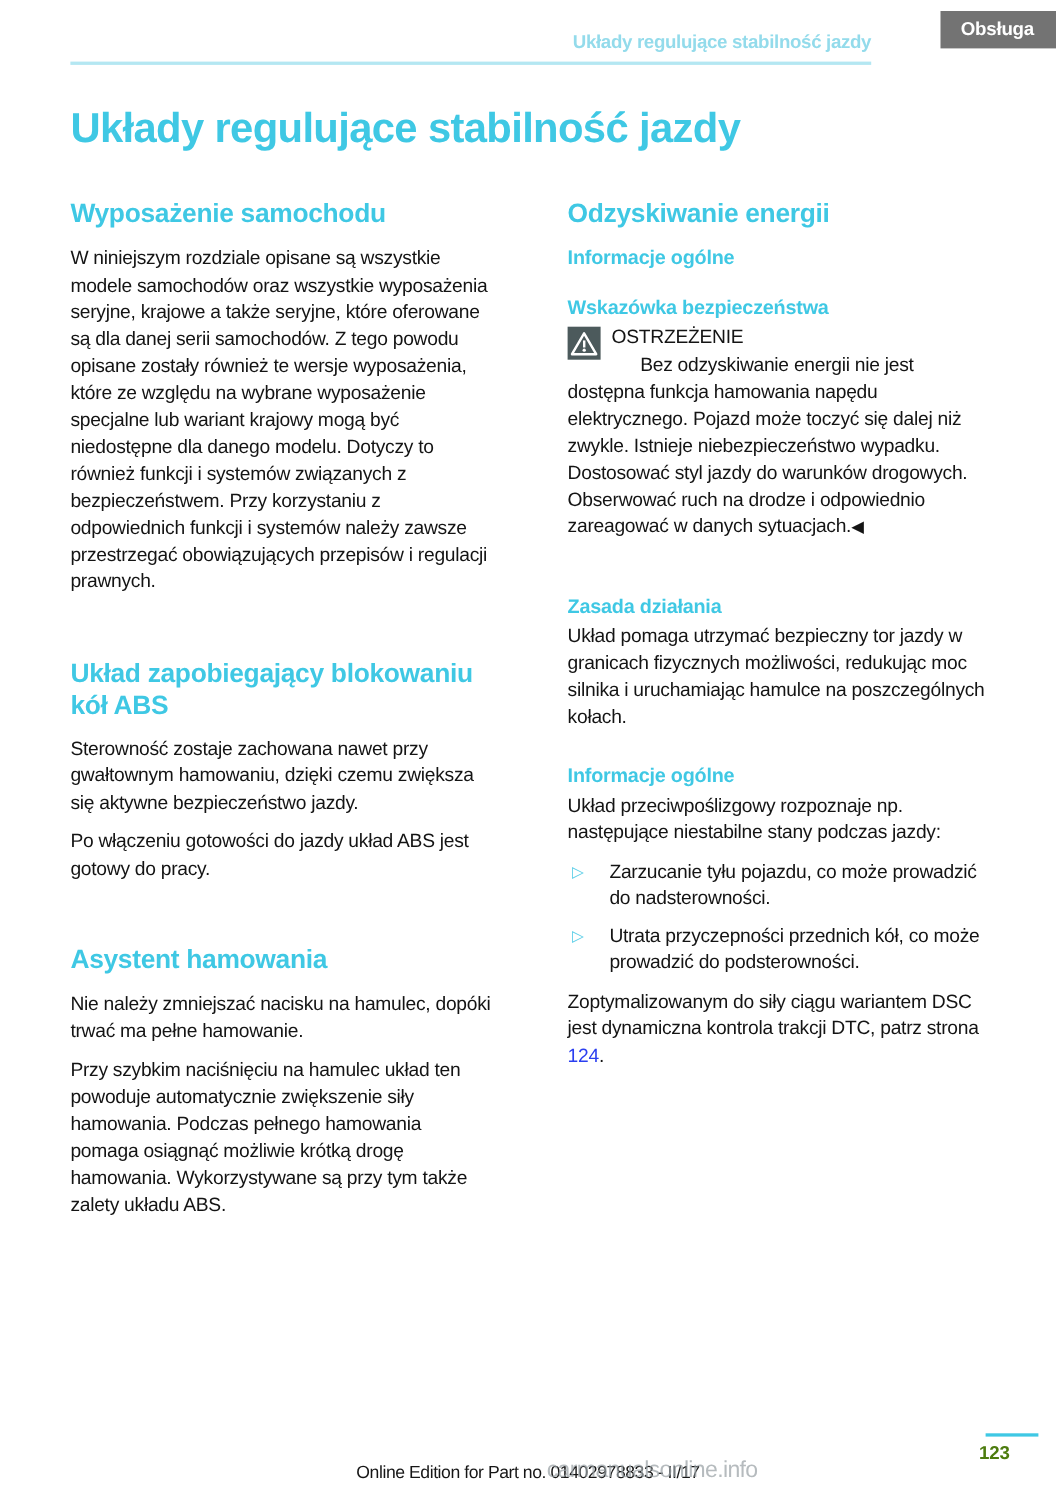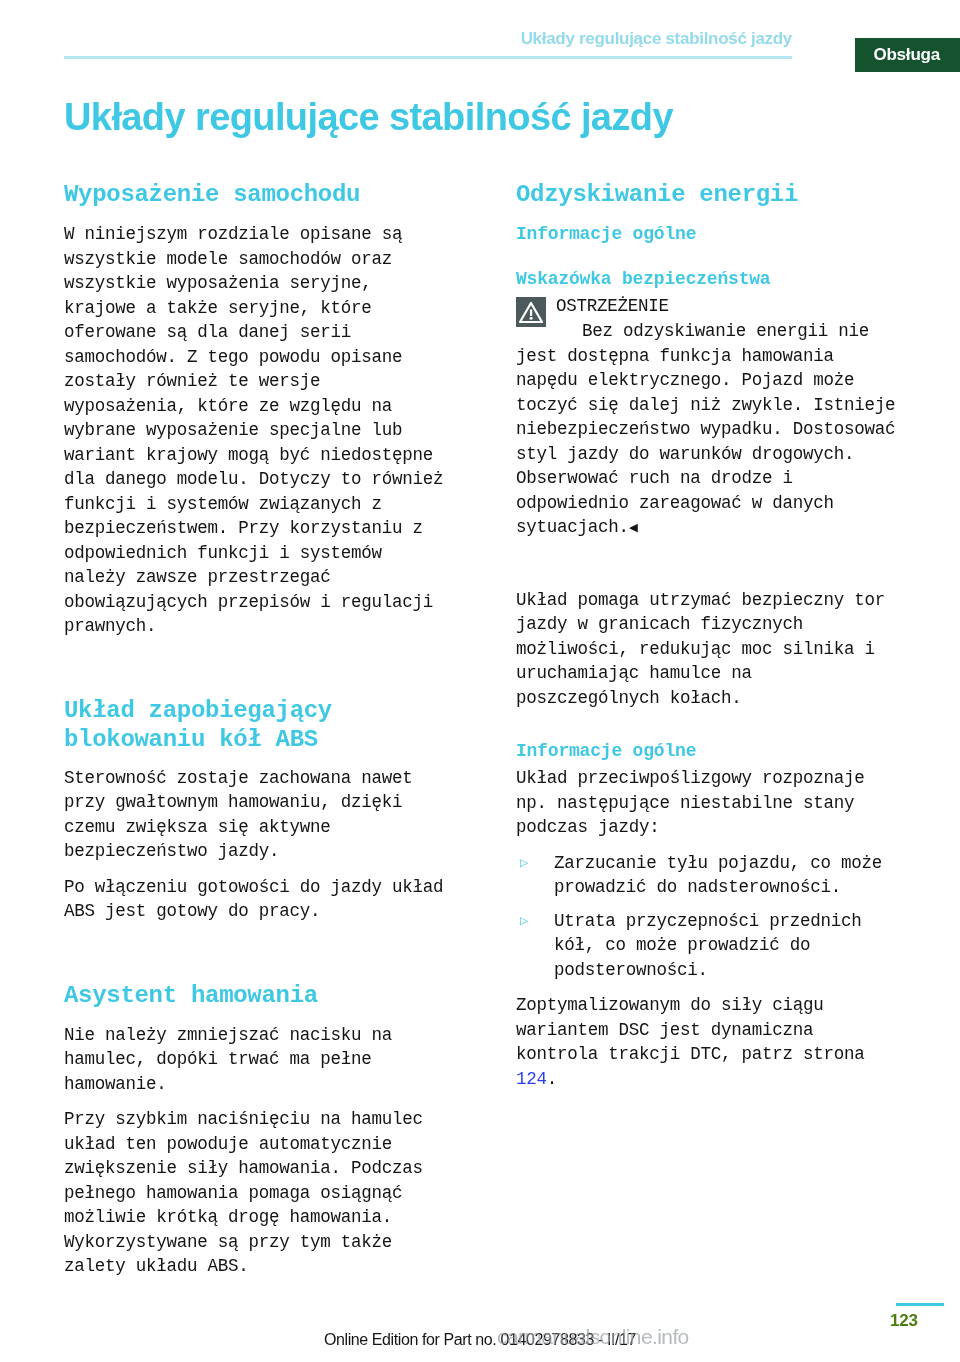--- a/index.html
+++ b/index.html
@@ -19,24 +19,24 @@
   
   .header {
     position: absolute;
     top: 0;
     left: 0;
     width: 960px;
     height: 62px;
   }
   .header-tab {
     position: absolute;
-    top: 38px;
+    top: 10px;
     right: 0;
     height: 34px;
-    background: #14532d;
+    background: #737373;
     display: flex;
     align-items: center;
     padding: 0 20px 0 18px;
     box-sizing: border-box;
   }
   .header-tab-label {
     color: #ffffff;
     font-size: 17px;
     font-weight: bold;
     letter-spacing: -0.2px;
@@ -78,21 +78,20 @@
   }
 
   
   .columns {
     position: absolute;
     left: 64px;
     top: 180px;
     width: 836px;
     display: flex;
     gap: 68px;
-    font-family: Liberation Mono, monospace;
   }
   .col {
     width: 384px;
   }
 
   h2.sec-title {
     margin: 0 0 12px 0;
     font-size: 24px;
     font-weight: bold;
     color: #3fc8e4;
@@ -271,20 +270,21 @@
           <rect x="14" y="12.5" width="2.2" height="6.4" fill="#ffffff"></rect>
           <circle cx="15.1" cy="21.3" r="1.5" fill="#ffffff"></circle>
         </svg>
       </div>
       <div class="warn-head">OSTRZEŻENIE</div>
       <p class="warn-text"><span class="indent"></span><span>Bez odzyskiwanie energii nie jest dostępna funkcja hamowania napędu elektrycznego. Pojazd może toczyć się dalej niż zwykle. Istnieje niebezpieczeństwo wypadku. Dostosować styl jazdy do warunków drogowych. Obserwować ruch na drodze i odpowiednio zareagować w danych sytuacjach.</span><span class="warn-end">◀</span></p>
     </div>
 
     <div class="gap-lg"></div>
 
+    <h3 class="sub-title">Zasada działania</h3>
     <p class="body">Układ pomaga utrzymać bezpieczny tor jazdy w granicach fizycznych możliwości, redukując moc silnika i uruchamiając hamulce na poszczególnych kołach.</p>
 
     <div class="gap-sm"></div>
 
     <h3 class="sub-title">Informacje ogólne</h3>
     <p class="body">Układ przeciwpoślizgowy rozpoznaje np. następujące niestabilne stany podczas jazdy:</p>
 
     <ul class="bullets">
       <li>
         <span class="bullet-mark">▷</span>

